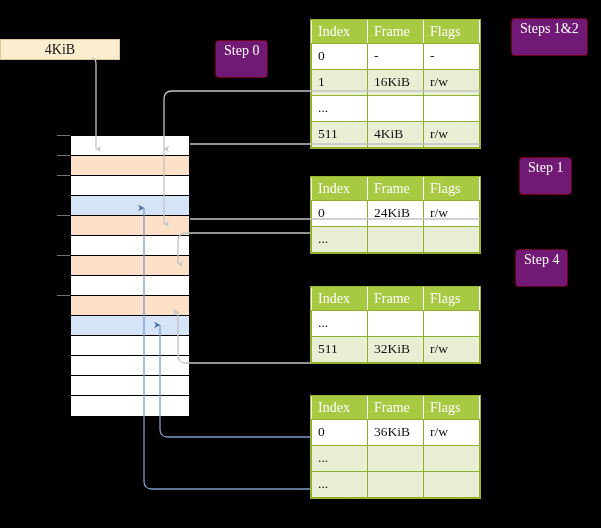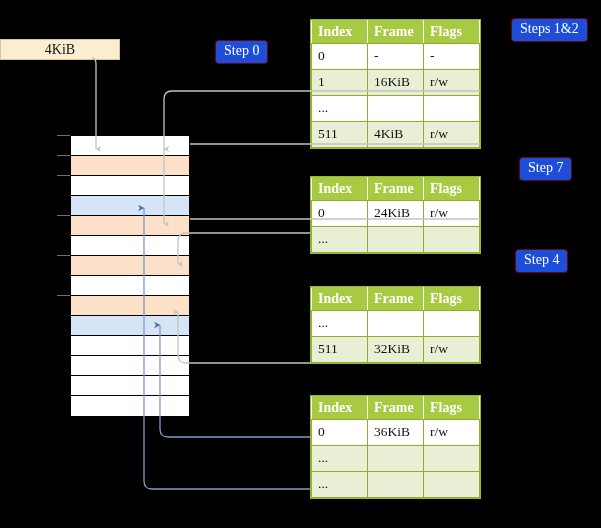--- a/index.html
+++ b/index.html
@@ -12,26 +12,26 @@
   }
   #stage {
     position: relative;
     width: 601px; height: 528px;
     background: #000000;
   }
 
   
   .badge {
     position: absolute;
-    background: #1d4ed8;
+    background: #701a75;
     color: #ffffff;
     font-family: "Liberation Serif", "DejaVu Serif", serif;
     font-size: 14px;
     line-height: 17px;
-    padding: 1px 8px 4px 8px;
+    padding: 1px 8px 18px 8px;
     border-radius: 3px;
     white-space: nowrap;
     text-align: center;
     box-shadow: 0 0 0 1px #6d0019;
   }
 
   
   .vaddr-box {
     position: absolute;
     background: #fbeed0;
@@ -48,21 +48,21 @@
     position: absolute;
     border-collapse: collapse;
     background: #ffffff;
     font-size: 13.5px;
     table-layout: fixed;
     box-shadow: 0 0 0 1px #9ab82f;
   }
   .ptable th {
     background: #a8c942;
     color: #ffffff;
-    font-weight: bold;
+    font-weight: normal;
     font-size: 14px;
     text-align: left;
     padding: 2px 6px 3px 6px;
     border: 1px solid #ffffff;
     border-top-color: #a8c942;
     border-bottom-color: #8fae2c;
     height: 23px;
   }
   .ptable td {
     color: #111111;
@@ -117,21 +117,21 @@
 <div id="stage">
 
   <div class="vaddr-box" style="left:0px; top:39px; width:120px; height:21px;">
     <span>4KiB</span>
   </div>
 
   <div class="badge" style="left:176px; top:41px;margin-left:40px;">Step 0</div>
 
   <div class="badge" style="left:512px; top:19px;">Steps 1&amp;2</div>
 
-  <div class="badge" style="left:520px; top:158px;">Step 7</div>
+  <div class="badge" style="left:520px; top:158px;">Step 1</div>
 
   <div class="badge" style="left:516px; top:250px;">Step 4</div>
 
   <div class="memcol" id="memcol" style="left:70px; top:135px; width:120px; height:281px;">
       <div class="memrow empty" style="top: 0px; height: 20px;"></div>
       <div class="memrow orange" style="top: 20px; height: 20px;"></div>
       <div class="memrow empty" style="top: 40px; height: 20px;"></div>
       <div class="memrow blue" style="top: 60px; height: 20px;"></div>
       <div class="memrow orange" style="top: 80px; height: 20px;"></div>
       <div class="memrow empty" style="top: 100px; height: 20px;"></div>

